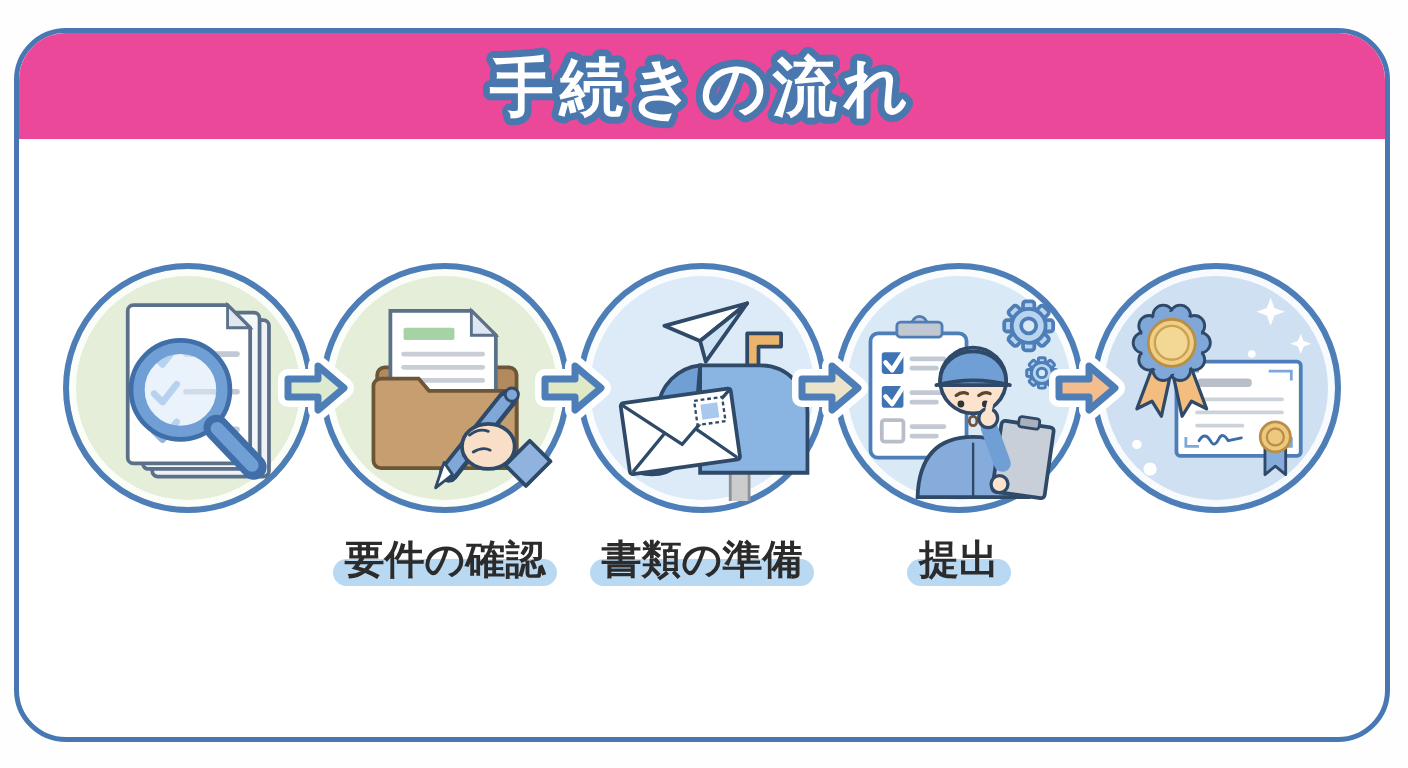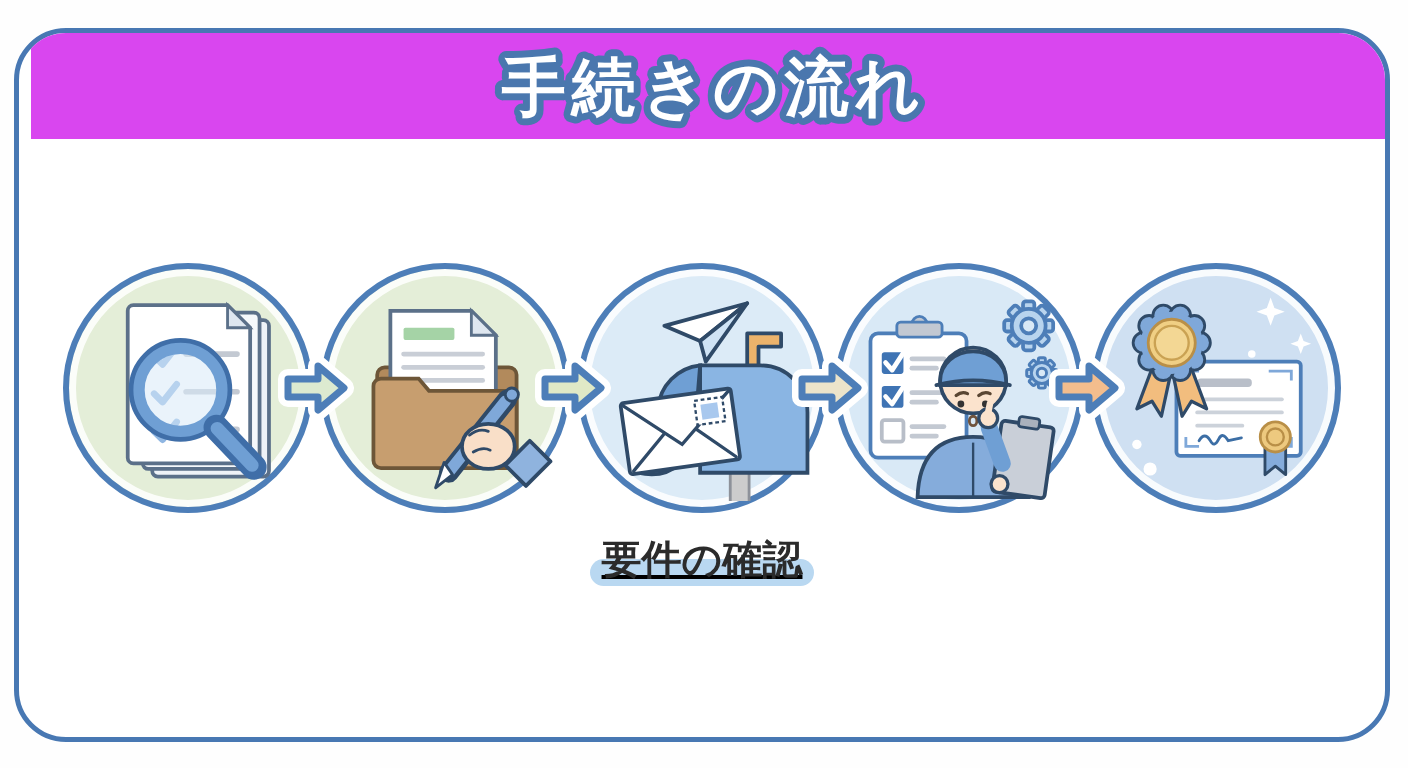--- a/index.html
+++ b/index.html
@@ -1,33 +1,33 @@
 <!DOCTYPE html>
 <html><head>
 <meta charset="utf-8">
 <style>
   html,body{margin:0;padding:0;background:#ffffff;}
   body{font-family:"DejaVu Sans",sans-serif;}
   .stage{position:relative;width:1408px;height:768px;background:#fefefe;overflow:hidden;}
   .card{position:absolute;left:14px;top:28px;width:1366px;height:704px;
         border:5px solid #4878b3;border-radius:52px;background:#ffffff;overflow:hidden;}
-  .header-band{position:absolute;left:12px;top:0;width:100%;height:106px;background:#d946ef;}
+  .header-band{position:absolute;left:0;top:0;width:100%;height:106px;background:#ec4899;}
   .title-svg{display:block;}
   .title-svg text{font-family:"DejaVu Sans",sans-serif;font-weight:bold;font-size:64px;
         letter-spacing:6px;fill:#ffffff;stroke:#4a77ae;stroke-width:14px;
         paint-order:stroke;stroke-linejoin:round;}
   .steps-row{position:absolute;left:0;right:0;top:230px;display:flex;justify-content:center;gap:7px;}
   .step-circle{width:238px;height:238px;border-radius:50%;border:6px solid #4d7eb8;
         box-shadow:inset 0 0 0 7px rgba(255,255,255,.85);display:flex;align-items:center;justify-content:center;}
   .fill-green{background:#e4eed8;}
   .fill-blue1{background:#dcebf7;}
   .fill-blue2{background:#d9e9f6;}
   .fill-blue3{background:#cfe0f2;}
   .labels-row{position:absolute;left:0;right:0;top:502px;display:flex;justify-content:center;gap:7px;}
-  .label-slot{width:250px;display:flex;justify-content:center;text-decoration:underline;}
+  .label-slot{width:250px;display:flex;justify-content:center;}
   .step-label{position:relative;display:inline-block;font-size:40px;font-weight:bold;color:#2b2b2b;
         line-height:1.2;white-space:nowrap;}
   .label-pill{position:absolute;left:-12px;right:-12px;bottom:-3px;height:27px;border-radius:14px;
         background:#b9d8f1;z-index:0;}
   .label-text{position:relative;z-index:1;}
   .flow-arrow{position:absolute;top:323px;width:76px;height:64px;}
   .flow-arrow .halo{fill:none;stroke:#ffffff;stroke-width:20px;stroke-linejoin:round;stroke-linecap:round;}
   .flow-arrow .body{stroke:#4d7eb8;stroke-width:7px;stroke-linejoin:round;stroke-linecap:round;}
   .arrow-1 .body{fill:#dcead0;} .arrow-2 .body{fill:#e0e9c6;}
   .arrow-3 .body{fill:#ece4ca;} .arrow-4 .body{fill:#f3bd8d;}
@@ -238,16 +238,28 @@
       <path class="body" d="M10 23 L40 23 L40 10 L66 32 L40 54 L40 41 L10 41 Z"></path>
     </svg>
 
     <div class="labels-row">
       <div class="label-slot">
         <span class="step-label">
           <span class="label-pill"></span>
           <span class="label-text">要件の確認</span>
         </span>
       </div>
+      <div class="label-slot">
+        <span class="step-label">
+          <span class="label-pill"></span>
+          <span class="label-text">書類の準備</span>
+        </span>
+      </div>
+      <div class="label-slot">
+        <span class="step-label">
+          <span class="label-pill"></span>
+          <span class="label-text">提出</span>
+        </span>
+      </div>
     </div>
 
   </div>
 </div>
 
 </body></html>

